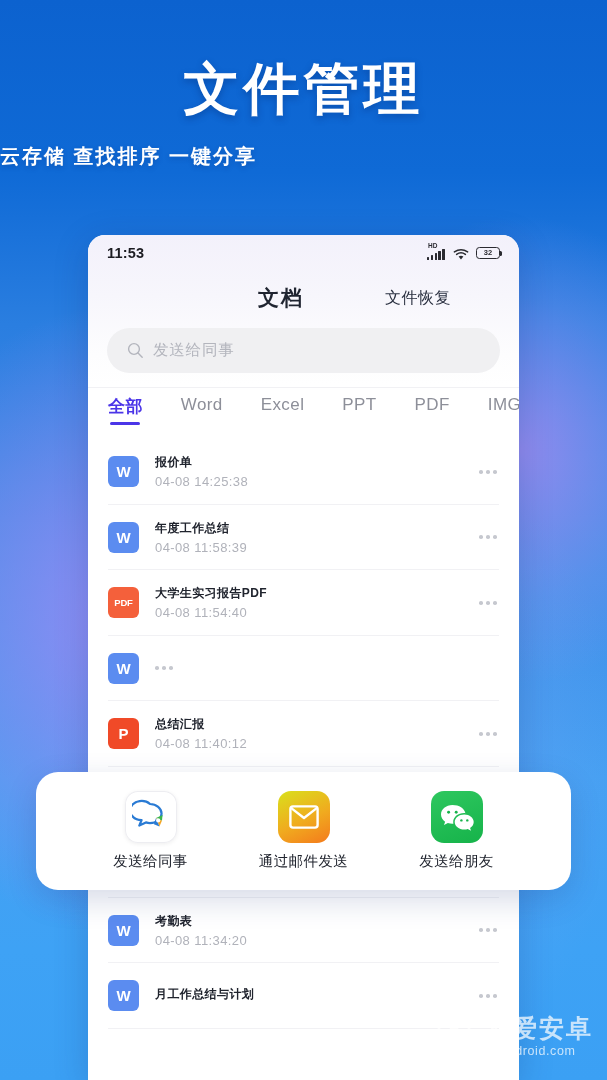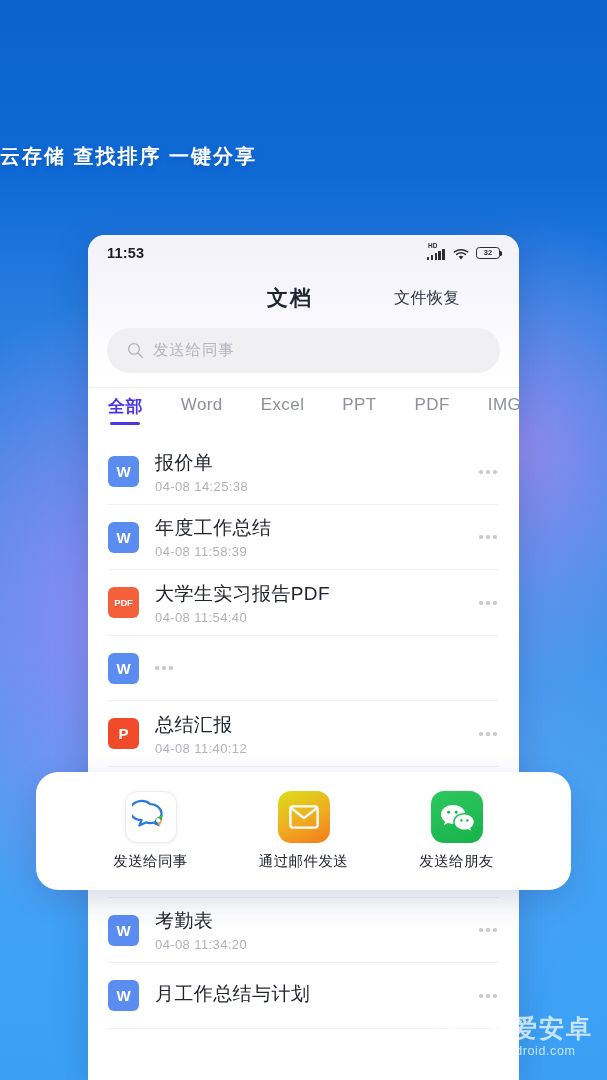--- a/index.html
+++ b/index.html
@@ -69,21 +69,21 @@
     position:relative; display:flex; align-items:center; justify-content:center;
   }
   .batt span { font-size:7.5px; font-weight:bold; color:#2a2a30; line-height:1; }
   .batt:after {
     content:""; position:absolute; right:-3.2px; top:3.6px;
     width:2px; height:5px; background:#2a2a30; border-radius:0 1.5px 1.5px 0;
   }
 
   
   .app-header {
-    position:absolute; left:13px; top:40px; width:378px; height:46px;
+    position:absolute; left:4px; top:40px; width:378px; height:46px;
     display:flex; align-items:center; justify-content:center;
   }
   .app-title { font-size:21px; font-weight:bold; color:#1f2430; letter-spacing:2px; }
   .app-action {
     position:absolute; right:19px; top:50%; transform:translateY(-50%);
     font-size:16px; color:#2a3040; letter-spacing:0.5px;
   }
 
   
   .search {
@@ -125,21 +125,21 @@
   .fico {
     width:31px; height:31px; border-radius:6px; flex:0 0 31px;
     display:flex; align-items:center; justify-content:center;
     color:#ffffff; font-weight:bold; line-height:1;
   }
   .fico.w  { background:#5b8cf0; font-size:15px; }
   .fico.pdf{ background:#f4603b; font-size:9.5px; letter-spacing:-0.2px; }
   .fico.p  { background:#f04a28; font-size:15px; }
   .meta { flex:1 1 auto; min-width:0; }
   .fname {
-    font-size:19px; font-weight:normal; color:#20242e; letter-spacing:0.4px;
+    font-size:12px; font-weight:bold; color:#20242e; letter-spacing:0.4px;
     white-space:nowrap; overflow:hidden; text-overflow:ellipsis;
   }
   .ftime { font-size:13px; color:#b0b2ba; margin-top:3px; letter-spacing:0.4px; }
   .dots { flex:0 0 auto; display:flex; gap:3.6px; padding-right:2px; }
   .dots i { width:3.6px; height:3.6px; border-radius:50%; background:#c6c8cf; display:block; }
 
   
   .sheet {
     position:absolute; left:36px; top:772px; width:535px; height:118px;
     background:#ffffff; border-radius:22px; z-index:30;
@@ -165,20 +165,21 @@
   .wm-text { display:flex; flex-direction:column; line-height:1; }
   .wm-main { font-size:25px; font-weight:bold; color:#ffffff; letter-spacing:2px; }
   .wm-sub  { font-size:12.5px; color:#ffffff; letter-spacing:0.6px; margin-top:4px; }
 </style>
 </head>
 <body>
 
 <div id="root">
 
   <div class="banner">
+    <div class="banner-title">文件管理</div>
     <div class="banner-sub">云存储  查找排序  一键分享</div>
   </div>
 
   <div class="phone">
     <div class="phone-top-wash"></div>
 
     <div class="statusbar">
       <div class="sb-time">11:53</div>
       <div class="sb-right">
         <div class="sig">

